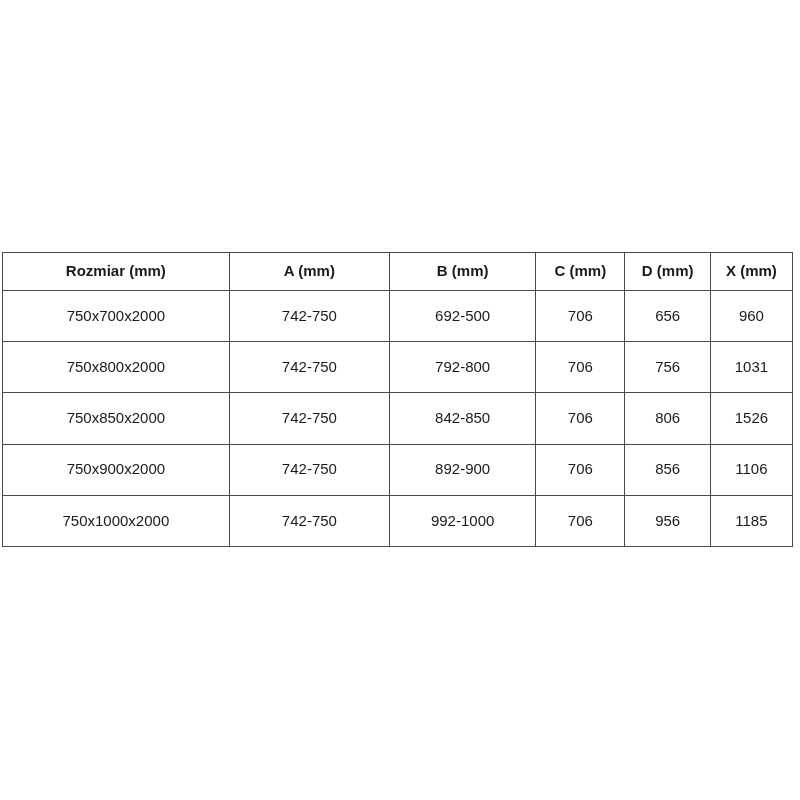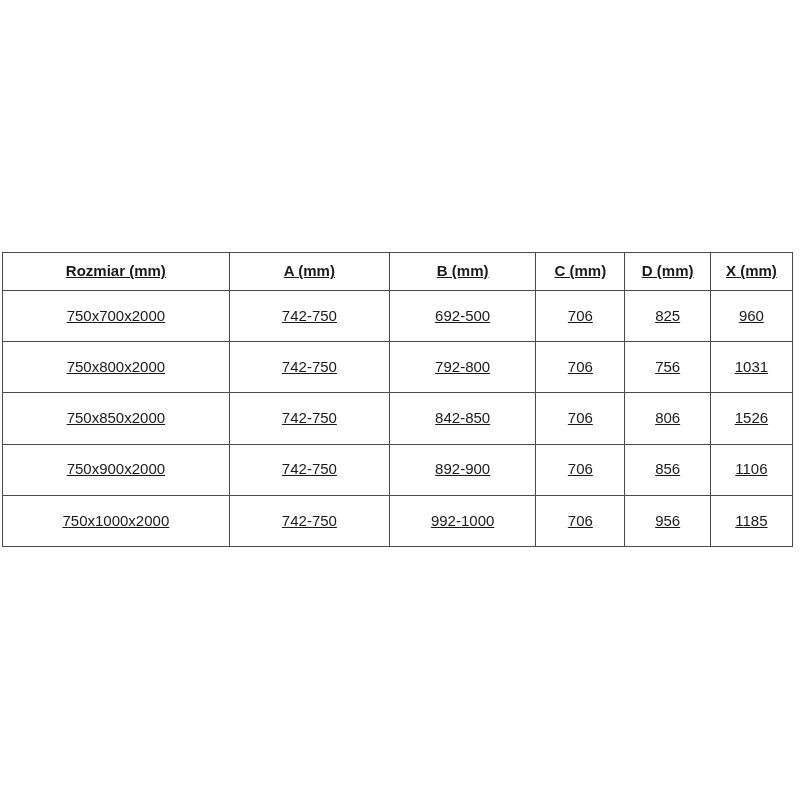--- a/index.html
+++ b/index.html
@@ -33,21 +33,20 @@
   table.size-table td {
     border: 1px solid #4a4a4a;
     text-align: center;
     vertical-align: middle;
     padding: 0 4px;
     color: #1a1a1a;
     font-size: 15px;
     line-height: 1.1;
     white-space: nowrap;
     overflow: hidden;
-    text-decoration: underline;
   }
   table.size-table thead tr {
     height: 38px;
   }
   table.size-table thead th {
     font-weight: bold;
   }
   table.size-table tbody td {
     font-weight: normal;
     font-size: 15px;
@@ -76,21 +75,21 @@
           <th>D (mm)</th>
           <th>X (mm)</th>
         </tr>
     </thead>
     <tbody id="table-body">
         <tr>
           <td>750x700x2000</td>
           <td>742-750</td>
           <td>692-500</td>
           <td>706</td>
-          <td>825</td>
+          <td>656</td>
           <td>960</td>
         </tr>
         <tr>
           <td>750x800x2000</td>
           <td>742-750</td>
           <td>792-800</td>
           <td>706</td>
           <td>756</td>
           <td>1031</td>
         </tr>

